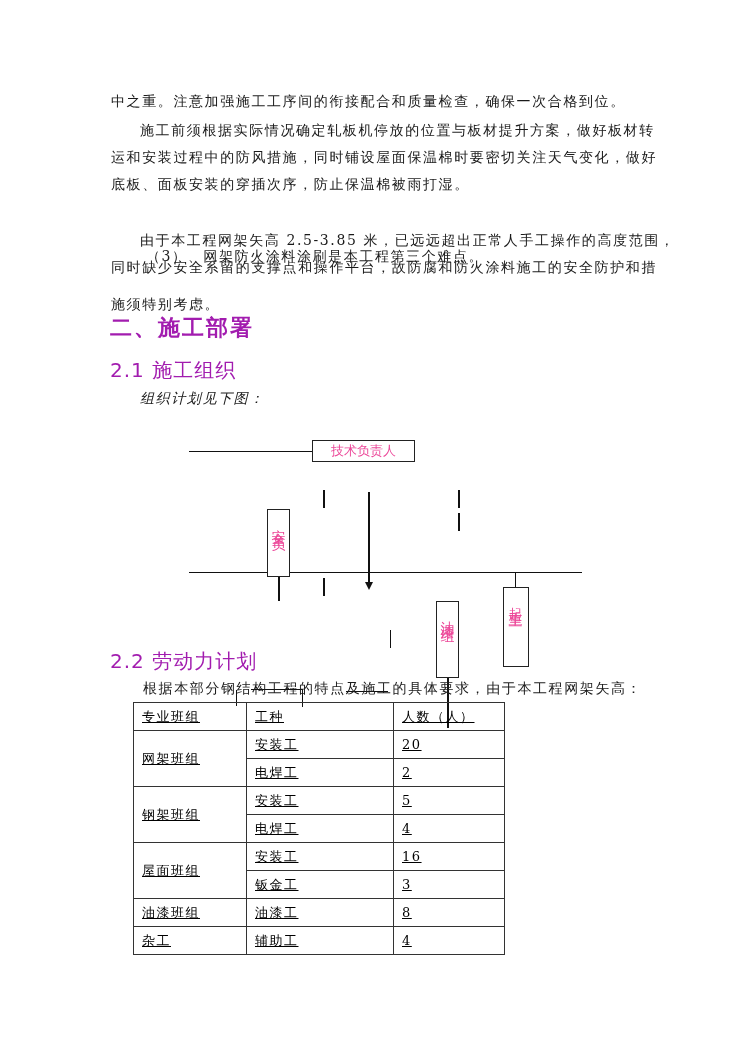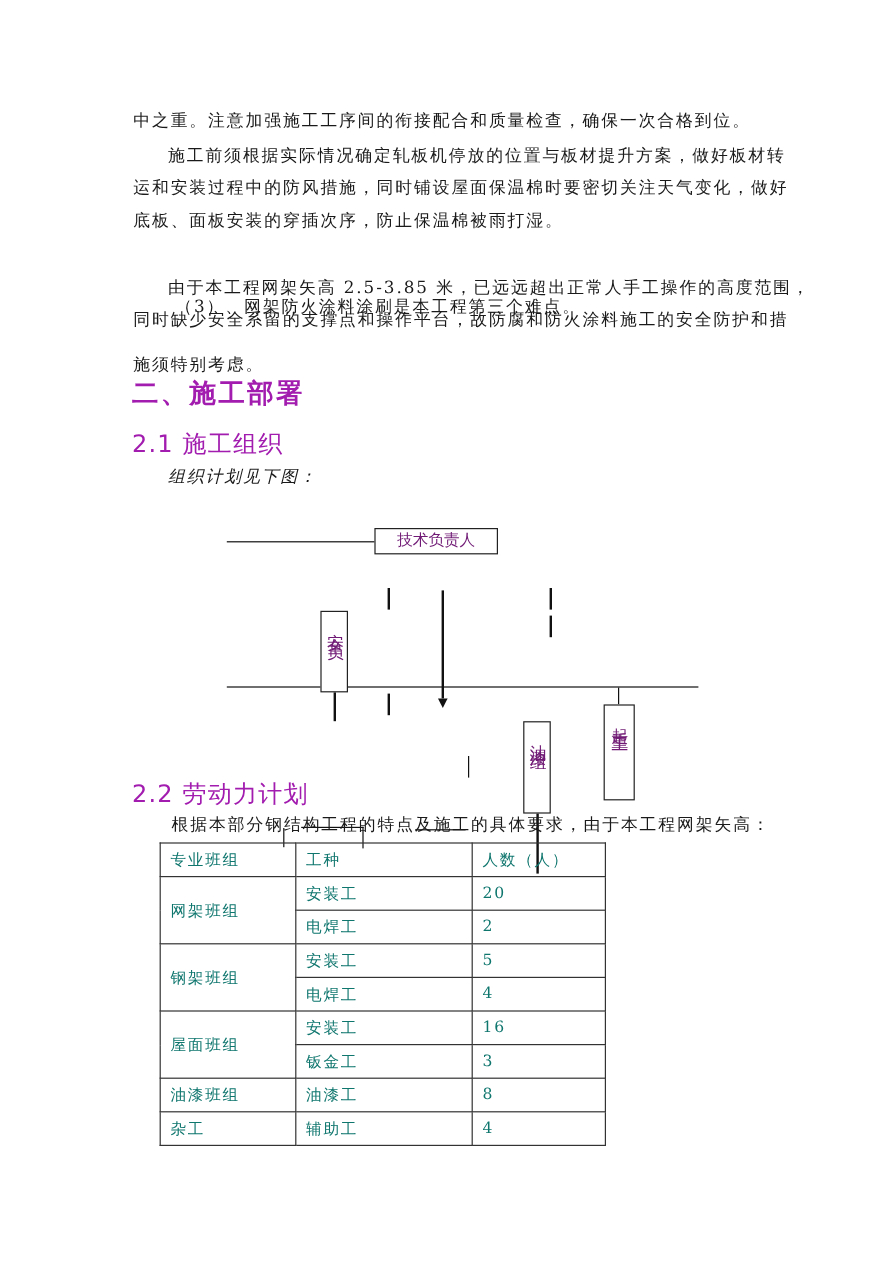--- a/index.html
+++ b/index.html
@@ -3,25 +3,25 @@
   <meta charset="utf-8">
   <style>
     html, body { margin: 0; padding: 0; background: #ffffff; }
     body { width: 744px; height: 1052px; position: relative; overflow: hidden;
            font-family: "DejaVu Serif", "Liberation Serif", serif; color: #1a1a1a; }
     .p { position: absolute; left: 111px; font-size: 14px; line-height: 18px; letter-spacing: 1.6px; white-space: nowrap; }
     .indent { left: 140px; }
     .h1 { position: absolute; left: 110px; top: 313px; font-family: "DejaVu Sans", sans-serif; font-weight: bold; font-size: 22px; letter-spacing: 2px; color: #a21caf; }
     .h2 { position: absolute; left: 110px; font-family: "DejaVu Sans", sans-serif; font-weight: normal; font-size: 20px; letter-spacing: 1px; color: #a21caf; }
     .line { position: absolute; background: #111; }
-    .box { position: absolute; border: 1px solid #222; background: #fff; font-family: "DejaVu Sans", sans-serif; font-size: 14px; color: #701a75; text-align: center; }
+    .box { position: absolute; border: 1px solid #222; background: #fff; font-family: "DejaVu Sans", sans-serif; font-size: 14px; color: #ec4899; text-align: center; }
     .vbox { line-height: 22px; padding-top: 4px; box-sizing: border-box; }
     .arrow { position: absolute; width: 0; height: 0; border-left: 4px solid transparent; border-right: 4px solid transparent; border-top: 8px solid #111; }
     table.labor { position: absolute; left: 133px; top: 702px; width: 372px; border-collapse: collapse; font-size: 13px; letter-spacing: 1.5px; }
-    table.labor td { border: 1px solid #333; height: 27px; padding: 0 0 0 8px; vertical-align: middle; color: #0f766e; }
+    table.labor td { border: 1px solid #333; height: 27px; padding: 0 0 0 8px; vertical-align: middle; color: #000000; text-decoration: underline; }
     table.labor td.c1 { width: 104px; }
     table.labor td.c2 { width: 138px; }
   </style>
 </head>
 <body>
 
 <div class="p" style="top:92px;">中之重。注意加强施工工序间的衔接配合和质量检查，确保一次合格到位。</div>
 <div class="p indent" style="top:121px;">施工前须根据实际情况确定轧板机停放的位置与板材提升方案，做好板材转</div>
 <div class="p" style="top:148px;">运和安装过程中的防风措施，同时铺设屋面保温棉时要密切关注天气变化，做好</div>
 <div class="p" style="top:175px;">底板、面板安装的穿插次序，防止保温棉被雨打湿。</div>

